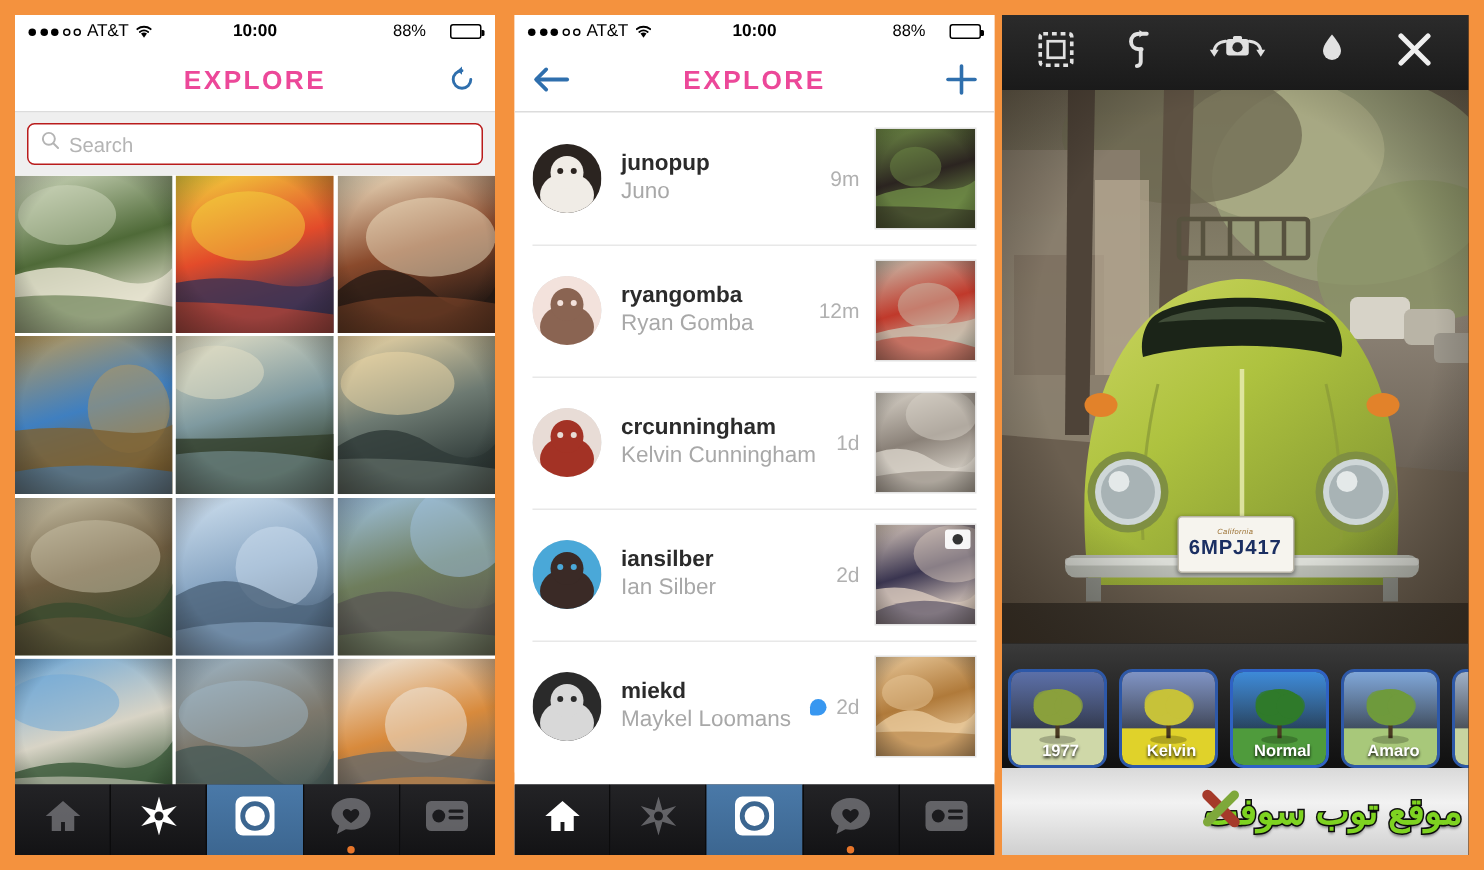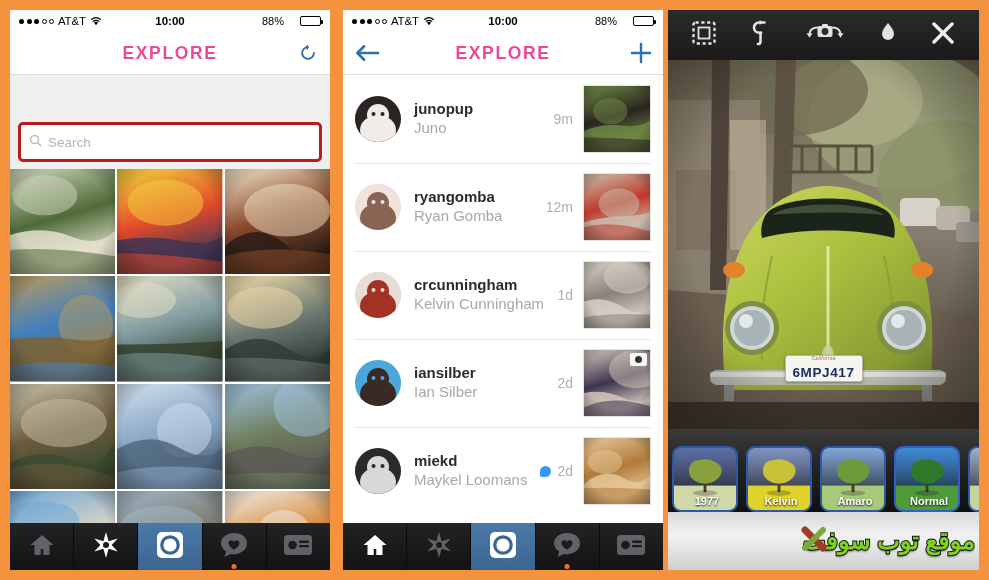--- a/index.html
+++ b/index.html
@@ -44,22 +44,22 @@
   .nav-title{
     position:absolute;left:0;right:0;text-align:center;
     font-size:17.5px;font-weight:bold;letter-spacing:1.6px;color:#ec4899;
   }
   .nav-btn{z-index:2;display:flex;align-items:center;justify-content:center;cursor:pointer;}
   .nav-right{margin-left:auto;}
 
   
   .search-wrap{background:#efefef;padding:7px 8px;}
   .search-box{
-    background:#fff;border:3px solid #b91c1c;border-radius:5px;height:40px;
-    display:flex;align-items:center;padding:0 8px;gap:6px;margin-top:40px;
+    background:#fff;border:1px solid #b91c1c;border-radius:5px;height:28px;
+    display:flex;align-items:center;padding:0 8px;gap:6px;
   }
   .search-ph{color:#b4b4b4;font-size:13.5px;}
   .grid{display:grid;grid-template-columns:repeat(3,1fr);gap:2px;background:#fff;}
   .cell{width:100%;aspect-ratio:1/1;position:relative;overflow:hidden;}
 
   
   .dlist{background:#fff;}
   .drow{display:flex;align-items:center;height:88px;padding:0 12px;position:relative;}
   .drow + .drow:before{content:"";position:absolute;left:12px;right:12px;top:0;height:1px;background:#e8e8e8;}
   .avatar{width:46px;height:46px;border-radius:50%;overflow:hidden;flex:0 0 46px;position:relative;background:#ddd;}
@@ -81,22 +81,22 @@
   .tab .glyph{opacity:.62;}
   .tab.on .glyph{opacity:1;}
   .tab-dot{position:absolute;bottom:1px;left:50%;transform:translateX(-50%);width:5px;height:5px;border-radius:50%;background:#e8762a;}
 
   
   .cam-top{height:50px;background:linear-gradient(#2b2b2b,#1a1a1a);display:flex;align-items:center;justify-content:space-around;padding:0 6px;}
   .cam-icon{cursor:pointer;opacity:.93;}
   .cam-photo{position:relative;height:369px;overflow:hidden;}
   .plate{
     position:absolute;left:50%;transform:translateX(-50%);bottom:47px;
-    width:78px;height:27px;background:#f6f4ee;border:1px solid #b9b5a8;border-radius:3px;
-    display:flex;flex-direction:column;align-items:center;justify-content:space-between;padding-bottom:1px;
+    width:78px;height:38px;background:#f6f4ee;border:1px solid #b9b5a8;border-radius:3px;
+    display:flex;flex-direction:column;align-items:center;justify-content:center;padding-bottom:1px;
     box-shadow:0 1px 3px rgba(0,0,0,.4);
   }
   .plate-state{font-size:5px;color:#9a6f2f;font-style:italic;letter-spacing:.3px;line-height:1;}
   .plate-num{font-size:13.5px;font-weight:bold;color:#1b2f62;letter-spacing:.6px;line-height:1.05;font-family:"Liberation Sans",sans-serif;}
 
   .filmstrip{height:83px;background:linear-gradient(#3a3a3a,#242424 45%,#101010);display:flex;align-items:flex-start;padding-top:17px;overflow:hidden;position:relative;}
   .filt{width:70px;flex:0 0 70px;margin-left:4px;position:relative;}
   .filt-thumb{width:66px;height:66px;border-radius:9px;overflow:hidden;position:relative;border:2px solid #2d58a8;}
   .filt.sel .filt-thumb{border-color:#2f62c4;}
   .filt-label{
@@ -845,55 +845,55 @@
     <rect width="66" height="66" fill="url(#fs1)"></rect>
     <rect y="40" width="66" height="26" fill="#e0d22a"></rect>
     <rect x="31.5" y="30" width="3" height="17" fill="#4a3a22"></rect>
     <ellipse cx="33" cy="25" rx="17" ry="13" fill="#c7c23a"></ellipse>
     <ellipse cx="26" cy="22" rx="10" ry="9" fill="#c7c23a" opacity="0.85"></ellipse>
     <ellipse cx="41" cy="24" rx="10" ry="9" fill="#c7c23a" opacity="0.8"></ellipse>
     <ellipse cx="33" cy="48" rx="13" ry="3" fill="#000" opacity="0.22"></ellipse>
   </svg></div>
           <div class="filt-label">Kelvin</div>
         </div>
+        <div class="filt sel">
+          <div class="filt-thumb"><svg width="100%" height="100%" viewBox="0 0 66 66" preserveAspectRatio="none">
+    <defs>
+                <linearGradient id="fs2" x1="0" y1="0" x2="0" y2="1">
+      <stop offset="0" stop-color="#3d8ad8"></stop>
+                  <stop offset="0.62" stop-color="#3d8ad8" stop-opacity="0.35"></stop>
+    </linearGradient>
+              </defs>
+    <rect width="66" height="66" fill="url(#fs2)"></rect>
+    <rect y="40" width="66" height="26" fill="#4f9b3c"></rect>
+    <rect x="31.5" y="30" width="3" height="17" fill="#4a3a22"></rect>
+    <ellipse cx="33" cy="25" rx="17" ry="13" fill="#2f7a2a"></ellipse>
+    <ellipse cx="26" cy="22" rx="10" ry="9" fill="#2f7a2a" opacity="0.85"></ellipse>
+    <ellipse cx="41" cy="24" rx="10" ry="9" fill="#2f7a2a" opacity="0.8"></ellipse>
+    <ellipse cx="33" cy="48" rx="13" ry="3" fill="#000" opacity="0.22"></ellipse>
+  </svg></div>
+          <div class="filt-label">Normal</div>
+        </div>
         <div class="filt">
           <div class="filt-thumb"><svg width="100%" height="100%" viewBox="0 0 66 66" preserveAspectRatio="none">
     <defs>
                 <linearGradient id="fs3" x1="0" y1="0" x2="0" y2="1">
       <stop offset="0" stop-color="#7fa6d8"></stop>
                   <stop offset="0.62" stop-color="#7fa6d8" stop-opacity="0.35"></stop>
     </linearGradient>
               </defs>
     <rect width="66" height="66" fill="url(#fs3)"></rect>
     <rect y="40" width="66" height="26" fill="#a8c87a"></rect>
     <rect x="31.5" y="30" width="3" height="17" fill="#4a3a22"></rect>
     <ellipse cx="33" cy="25" rx="17" ry="13" fill="#6f9a3c"></ellipse>
     <ellipse cx="26" cy="22" rx="10" ry="9" fill="#6f9a3c" opacity="0.85"></ellipse>
     <ellipse cx="41" cy="24" rx="10" ry="9" fill="#6f9a3c" opacity="0.8"></ellipse>
     <ellipse cx="33" cy="48" rx="13" ry="3" fill="#000" opacity="0.22"></ellipse>
   </svg></div>
           <div class="filt-label">Amaro</div>
-        </div>
-        <div class="filt sel">
-          <div class="filt-thumb"><svg width="100%" height="100%" viewBox="0 0 66 66" preserveAspectRatio="none">
-    <defs>
-                <linearGradient id="fs2" x1="0" y1="0" x2="0" y2="1">
-      <stop offset="0" stop-color="#3d8ad8"></stop>
-                  <stop offset="0.62" stop-color="#3d8ad8" stop-opacity="0.35"></stop>
-    </linearGradient>
-              </defs>
-    <rect width="66" height="66" fill="url(#fs2)"></rect>
-    <rect y="40" width="66" height="26" fill="#4f9b3c"></rect>
-    <rect x="31.5" y="30" width="3" height="17" fill="#4a3a22"></rect>
-    <ellipse cx="33" cy="25" rx="17" ry="13" fill="#2f7a2a"></ellipse>
-    <ellipse cx="26" cy="22" rx="10" ry="9" fill="#2f7a2a" opacity="0.85"></ellipse>
-    <ellipse cx="41" cy="24" rx="10" ry="9" fill="#2f7a2a" opacity="0.8"></ellipse>
-    <ellipse cx="33" cy="48" rx="13" ry="3" fill="#000" opacity="0.22"></ellipse>
-  </svg></div>
-          <div class="filt-label">Normal</div>
         </div>
         <div class="filt">
           <div class="filt-thumb"><svg width="100%" height="100%" viewBox="0 0 66 66" preserveAspectRatio="none">
     <defs>
                 <linearGradient id="fs4" x1="0" y1="0" x2="0" y2="1">
       <stop offset="0" stop-color="#9fb0c8"></stop>
                   <stop offset="0.62" stop-color="#9fb0c8" stop-opacity="0.35"></stop>
     </linearGradient>
               </defs>
     <rect width="66" height="66" fill="url(#fs4)"></rect>

